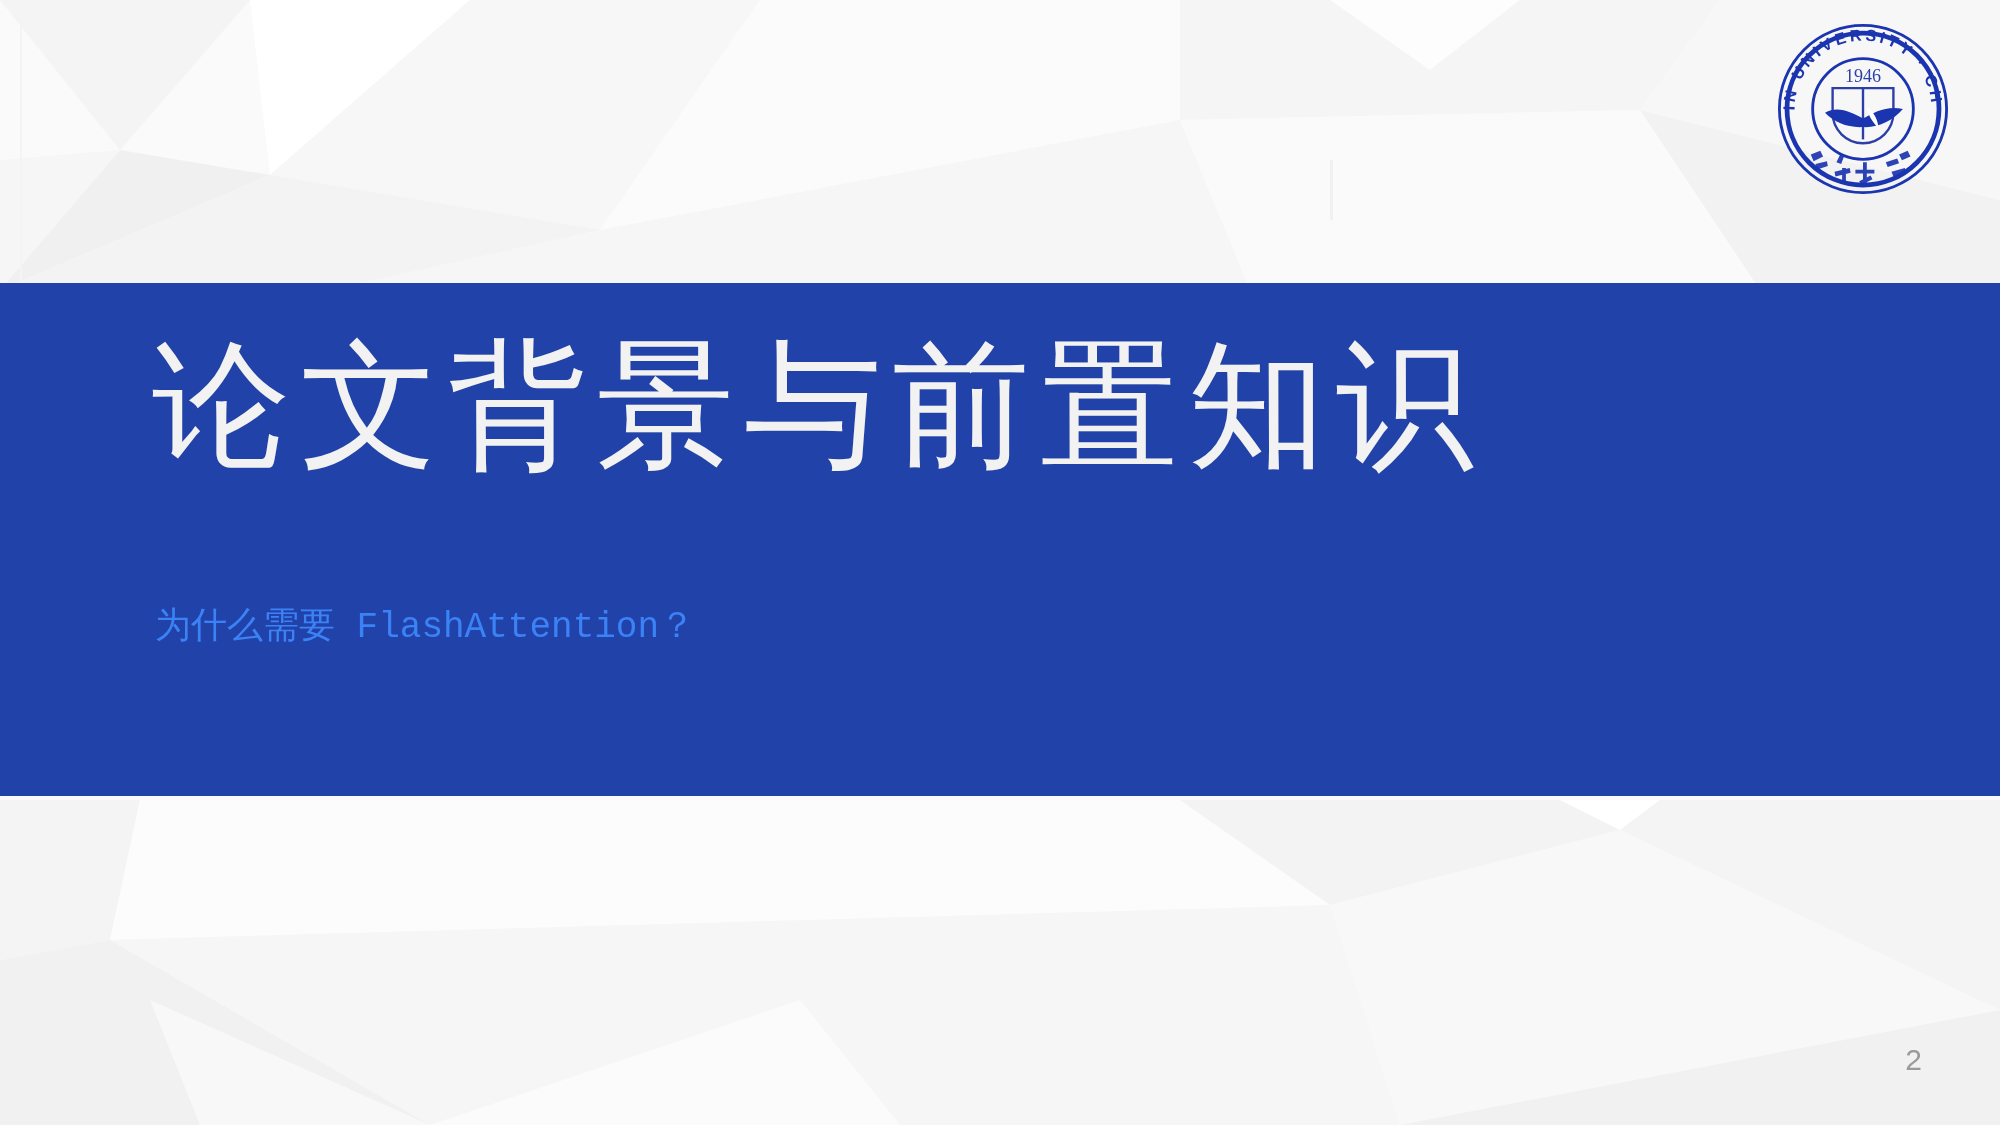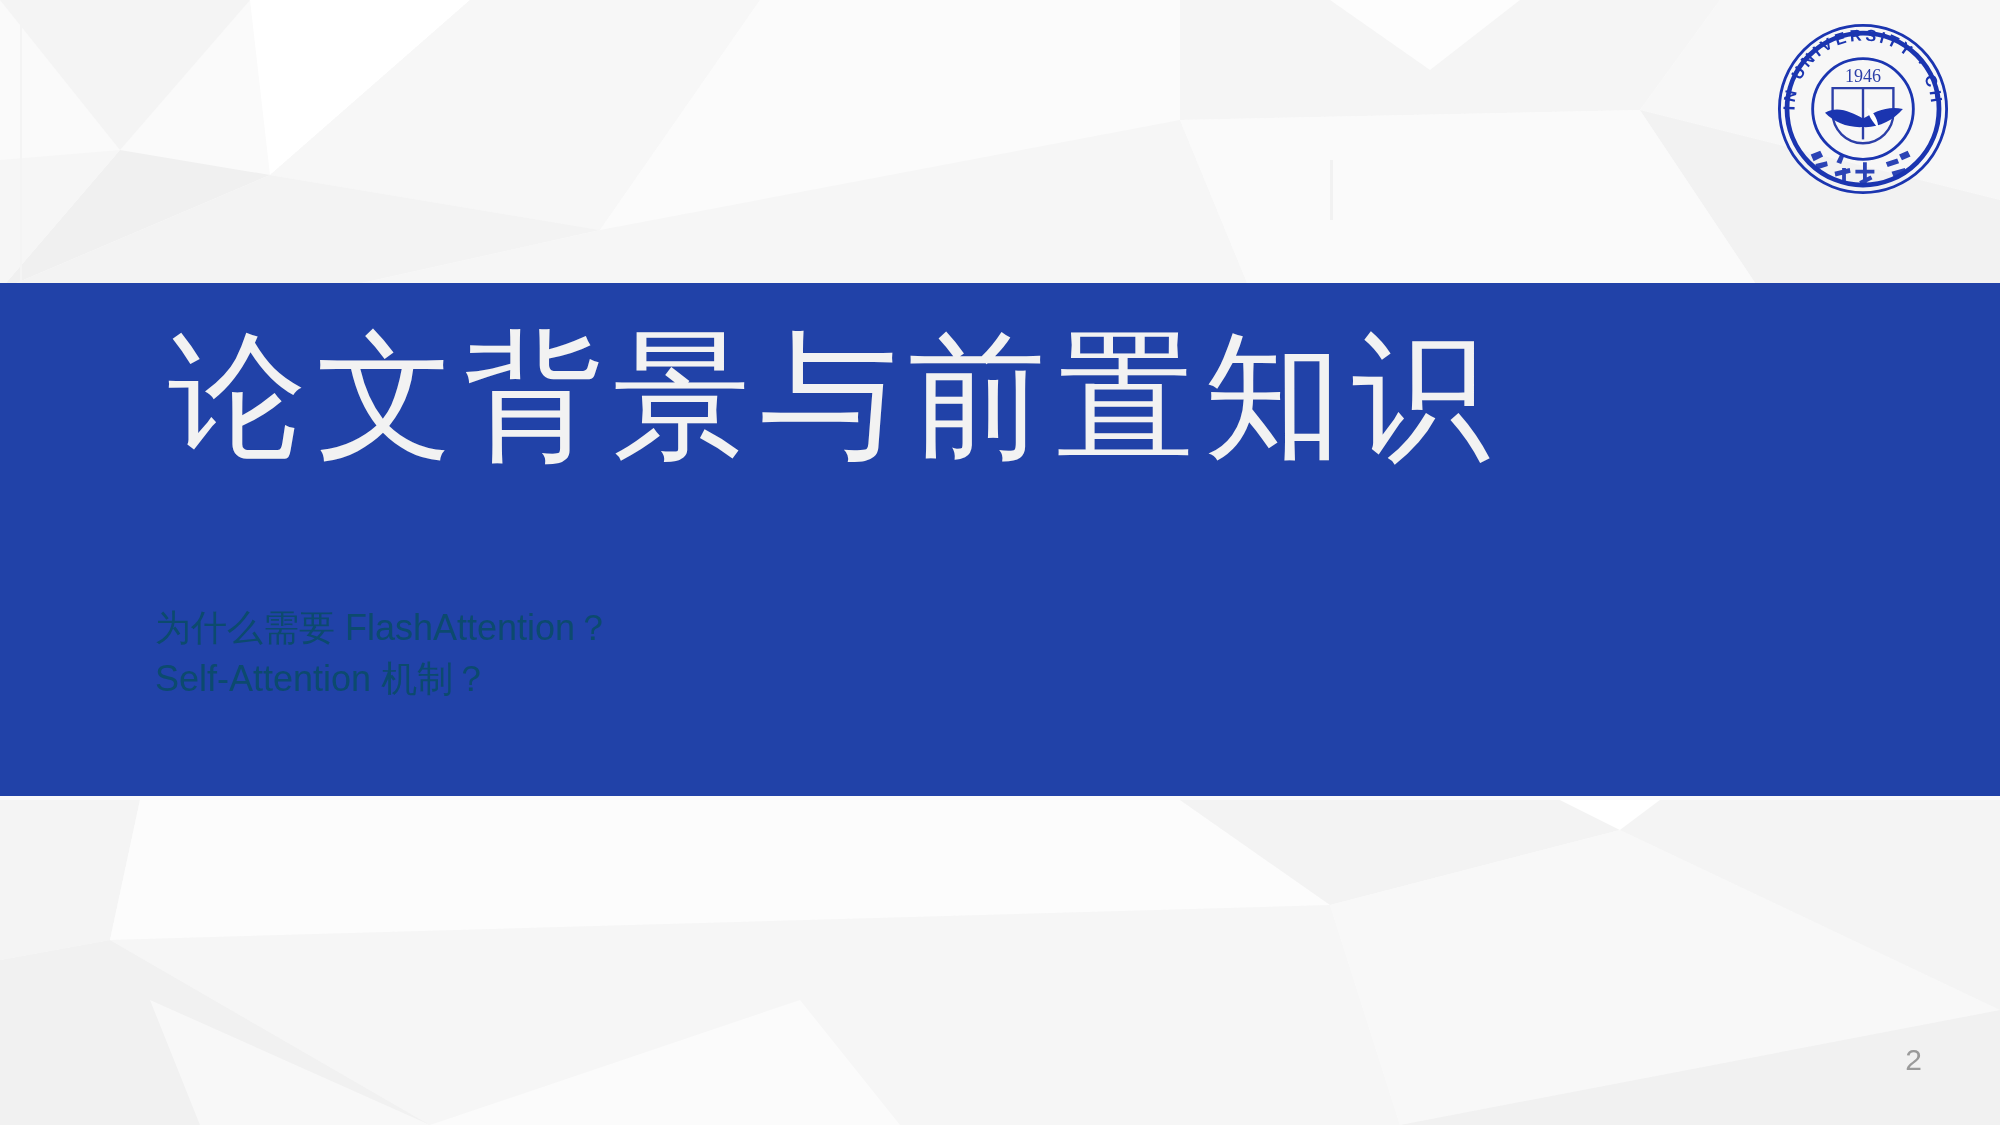--- a/index.html
+++ b/index.html
@@ -37,37 +37,36 @@
     height: 513px;
     background: #2142a8;
   }
 
   
   .slide-title {
     position: absolute;
     left: 152px;
     top: 330px;
     color: #f2f2f2;
-    font-family: Liberation Mono, monospace;
+    font-family: Liberation Serif, serif;
     font-size: 138px;
     line-height: 1.12;
     font-weight: 400;
     letter-spacing: 10px;
     white-space: nowrap;
     text-shadow: 0 0 1px rgba(0,0,0,0.08);
-    margin-left: 16px;
   }
 
   
   .subtitle {
     position: absolute;
     left: 155px;
     top: 602px;
-    color: #0c4a6e;
-    font-family: Liberation Sans, sans-serif;
+    color: #3b82f6;
+    font-family: Liberation Mono, monospace;
     font-size: 36px;
     line-height: 1.42;
   }
   .subtitle-line {
     white-space: nowrap;
     font-weight: 400;
   }
 
   
   .page-number {
@@ -157,18 +156,17 @@
         <path d="M 100 156 l 4 0 0 22 -4 0 z M 92 164 l 20 0 0 4 -20 0 z M 96 176 l 12 -6 2 4 -12 6 z"></path>
         <path d="M 124 156 l 12 -4 2 5 -12 4 z M 130 166 l 14 -4 2 5 -14 4 z M 138 148 l 9 -4 3 6 -9 4 z"></path>
       </g>
     </svg>
   </div>
 
   <div class="slide-title">论文背景与前置知识</div>
 
   <div class="subtitle">
     <div class="subtitle-line">为什么需要 FlashAttention？</div>
-    <div class="subtitle-line">Self-Attention 机制？</div>
   </div>
 
   <div class="page-number">2</div>
 
 </div>
 
 </body></html>

